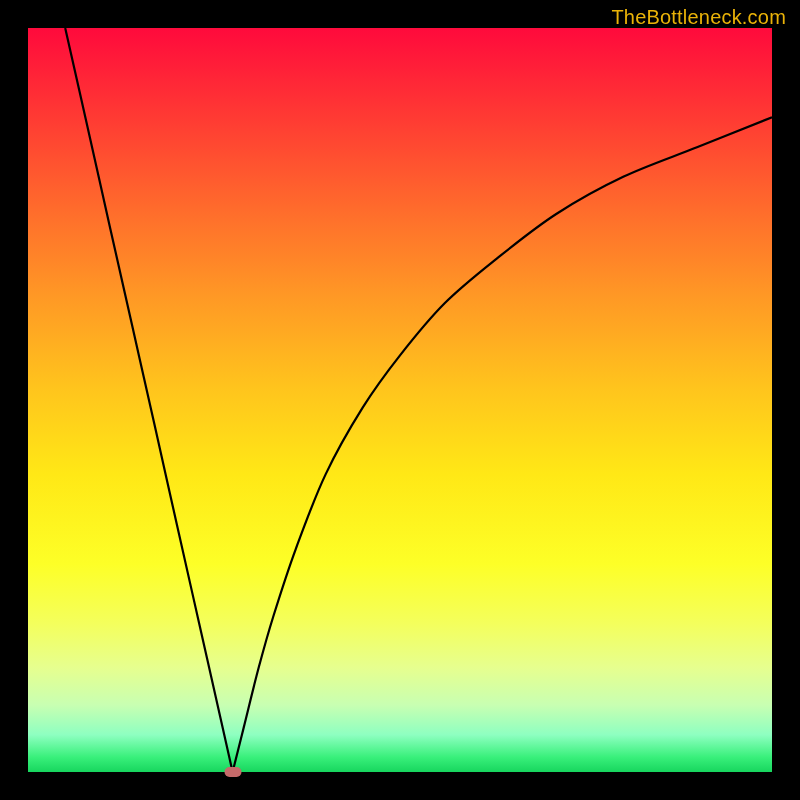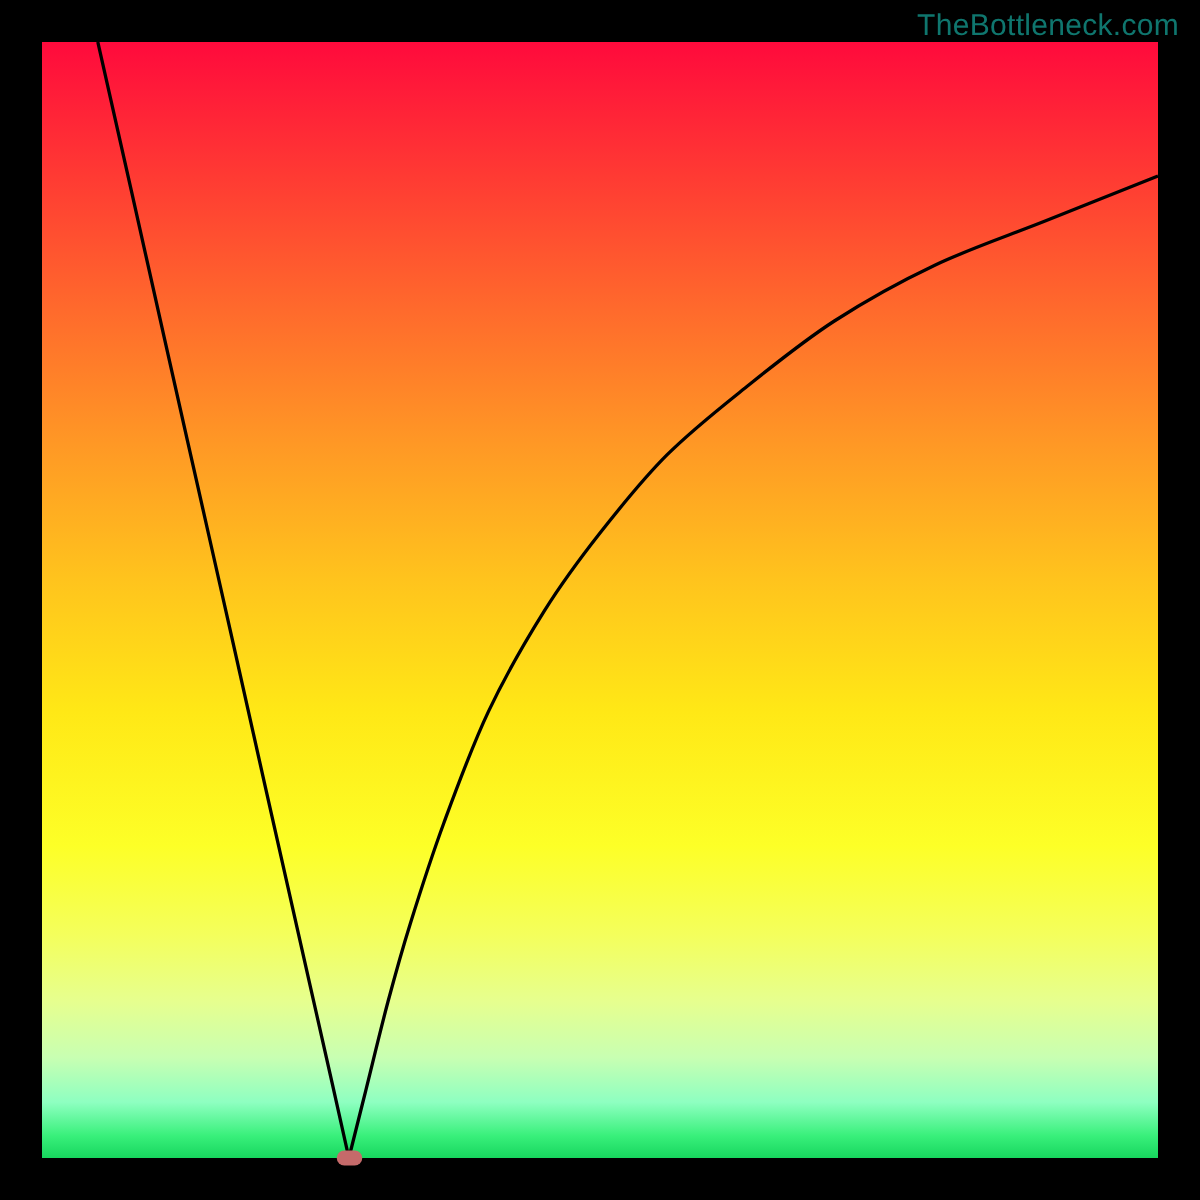--- a/index.html
+++ b/index.html
@@ -35,21 +35,21 @@
       #c8ffb2 91%,
       #8effc1 95%,
       #39f07b 98%,
       #17d65e 100%
     );
   }
   .watermark {
     position: absolute;
     top: 6px;
     right: 14px;
-    color: #0f766e;
+    color: #eab308;
     font-size: 20px;
     letter-spacing: 0.2px;
     z-index: 10;
   }
   svg.curve {
     position: absolute;
     inset: 0;
     width: 100%;
     height: 100%;
     z-index: 5;

